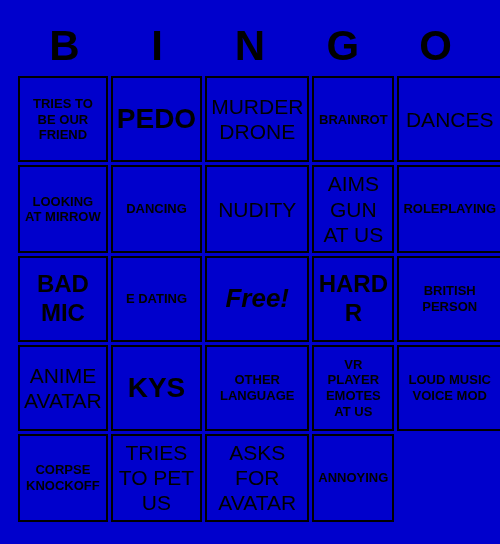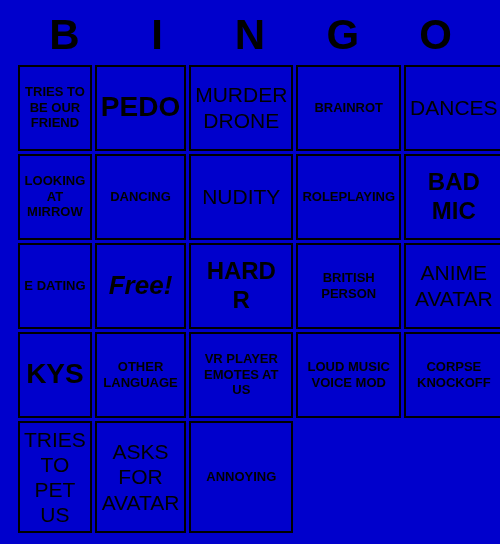--- a/index.html
+++ b/index.html
@@ -97,20 +97,23 @@
       </div>
       <div class="bingo-cell">
         <span class="cell-text">LOOKING AT MIRROW</span>
       </div>
       <div class="bingo-cell">
         <span class="cell-text">DANCING</span>
       </div>
       <div class="bingo-cell medium-text">
         <span class="cell-text">NUDITY</span>
       </div>
+      <div class="bingo-cell medium-text">
+        <span class="cell-text">AIMS GUN AT US</span>
+      </div>
       <div class="bingo-cell">
         <span class="cell-text">ROLEPLAYING</span>
       </div>
       <div class="bingo-cell xl-text">
         <span class="cell-text">BAD MIC</span>
       </div>
       <div class="bingo-cell">
         <span class="cell-text">E DATING</span>
       </div>
       <div class="bingo-cell free-cell">

